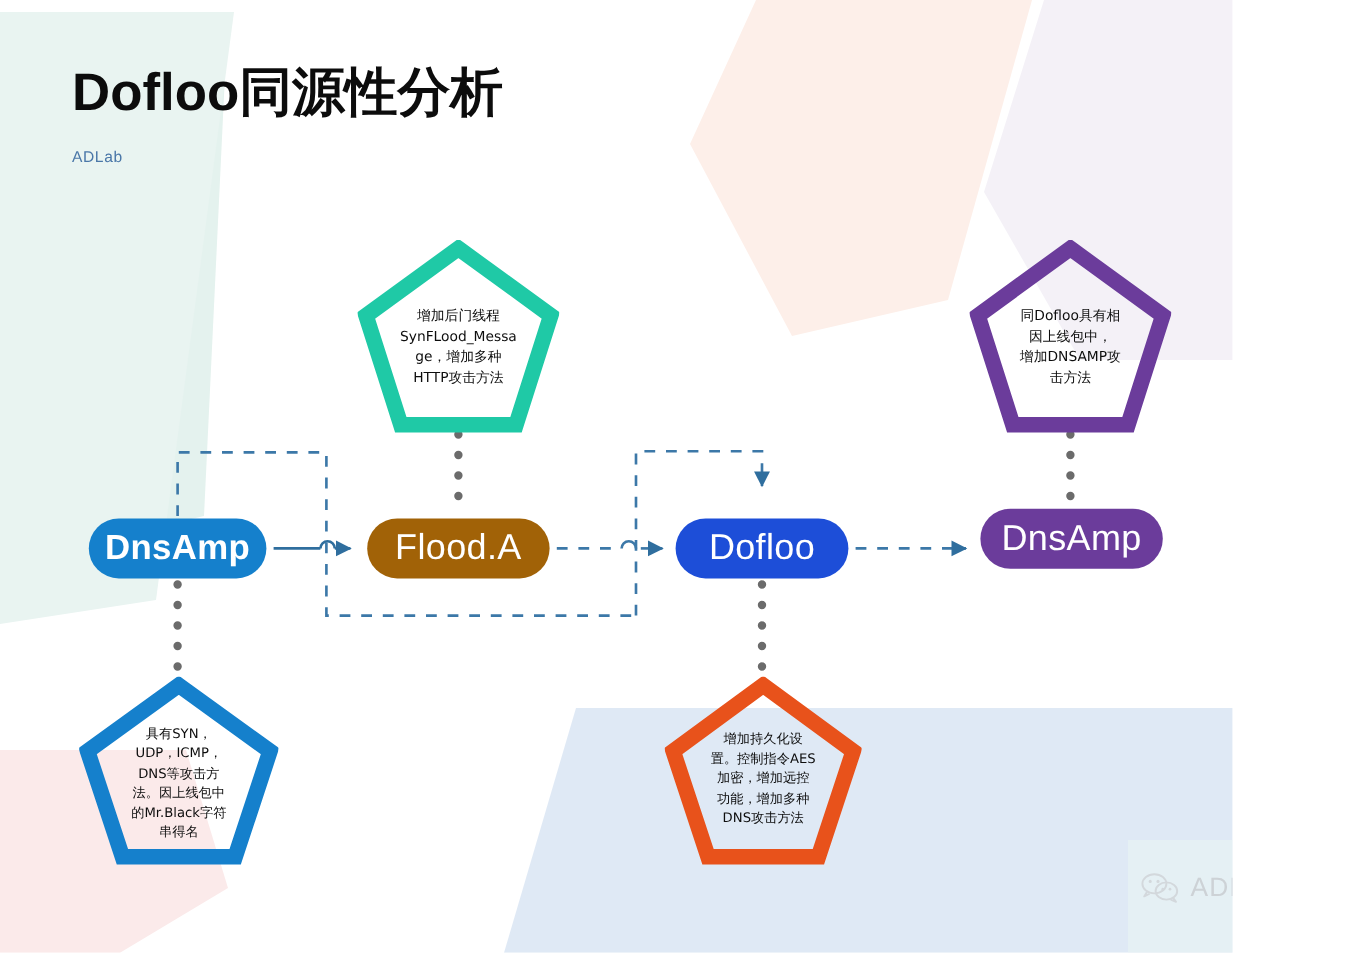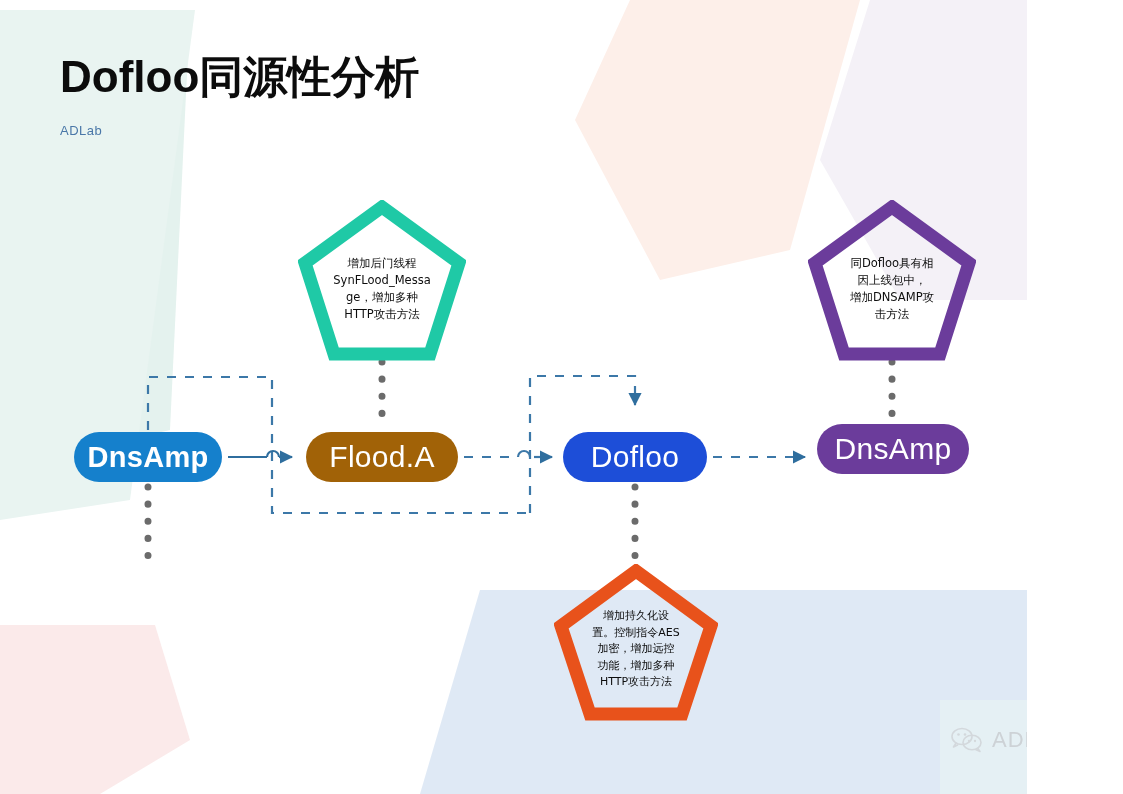--- a/index.html
+++ b/index.html
@@ -144,30 +144,41 @@
   <div class="penta penta-top" style="left:808px; top:200px; width:168px; height:162px;">
     <svg width="168" height="162" viewBox="0 0 168 162">
       <polygon points="84,7 161,63 132,154 36,154 7,63" fill="none" stroke="#6B3C9B" stroke-width="13" stroke-linejoin="miter"></polygon>
     </svg>
     <div class="ptext">同Dofloo具有相
 因上线包中，
 增加DNSAMP攻
 击方法</div>
   </div>
 
+  <div class="penta penta-bot" style="left:66px; top:564px; width:166px; height:158px;">
+    <svg width="166" height="158" viewBox="0 0 166 158">
+      <polygon points="83,7 159,62 130,150 36,150 7,62" fill="none" stroke="#1580CC" stroke-width="13" stroke-linejoin="miter"></polygon>
+    </svg>
+    <div class="ptext" style="top:25%; font-size:11px; line-height:16.5px;">具有SYN，
+UDP，ICMP，
+DNS等攻击方
+法。因上线包中
+的Mr.Black字符
+串得名</div>
+  </div>
 
   <div class="penta penta-bot" style="left:554px; top:564px; width:164px; height:158px;">
     <svg width="164" height="158" viewBox="0 0 164 158">
       <polygon points="82,7 157,62 128,150 36,150 7,62" fill="none" stroke="#E8521B" stroke-width="13" stroke-linejoin="miter"></polygon>
     </svg>
     <div class="ptext" style="top:28%; font-size:11px; line-height:16.5px;">增加持久化设
 置。控制指令AES
 加密，增加远控
 功能，增加多种
-HTTP攻击方法</div>
+DNS攻击方法</div>
   </div>
 
   <div class="node node-mrblack">
     <span>DnsAmp</span>
   </div>
   <div class="node node-flooda">
     <span>Flood.A</span>
   </div>
   <div class="node node-dofloo">
     <span>Dofloo</span>

